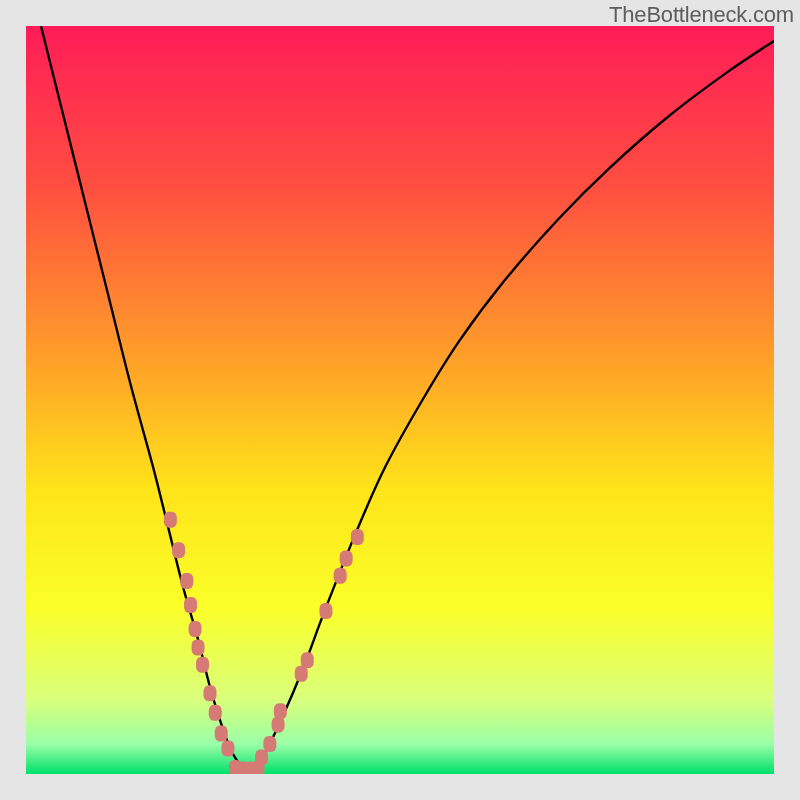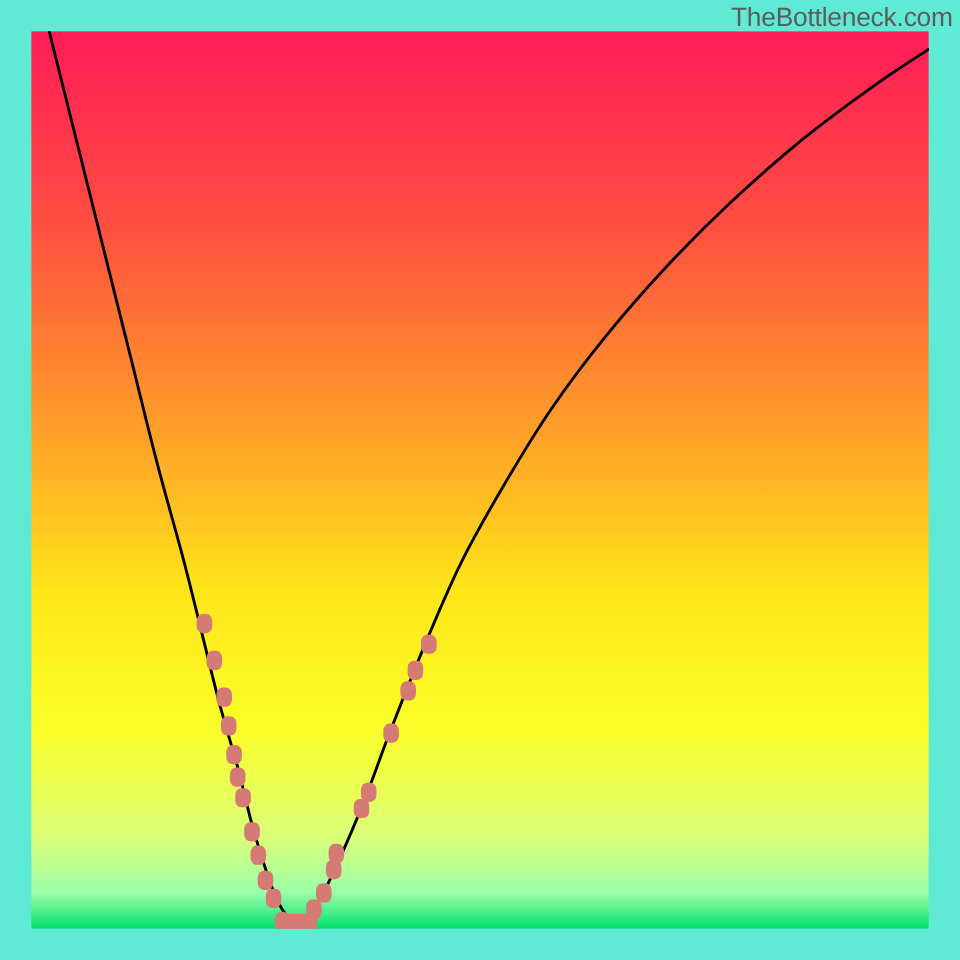--- a/index.html
+++ b/index.html
@@ -5,21 +5,21 @@
   html, body {
     margin: 0;
     padding: 0;
     width: 800px;
     height: 800px;
     overflow: hidden;
   }
   .frame {
     width: 800px;
     height: 800px;
-    background: #5eead4;
+    background: #e5e5e5;
     position: relative;
   }
   .plot {
     position: absolute;
     left: 26px;
     top: 26px;
     width: 748px;
     height: 748px;
   }
   .watermark {

